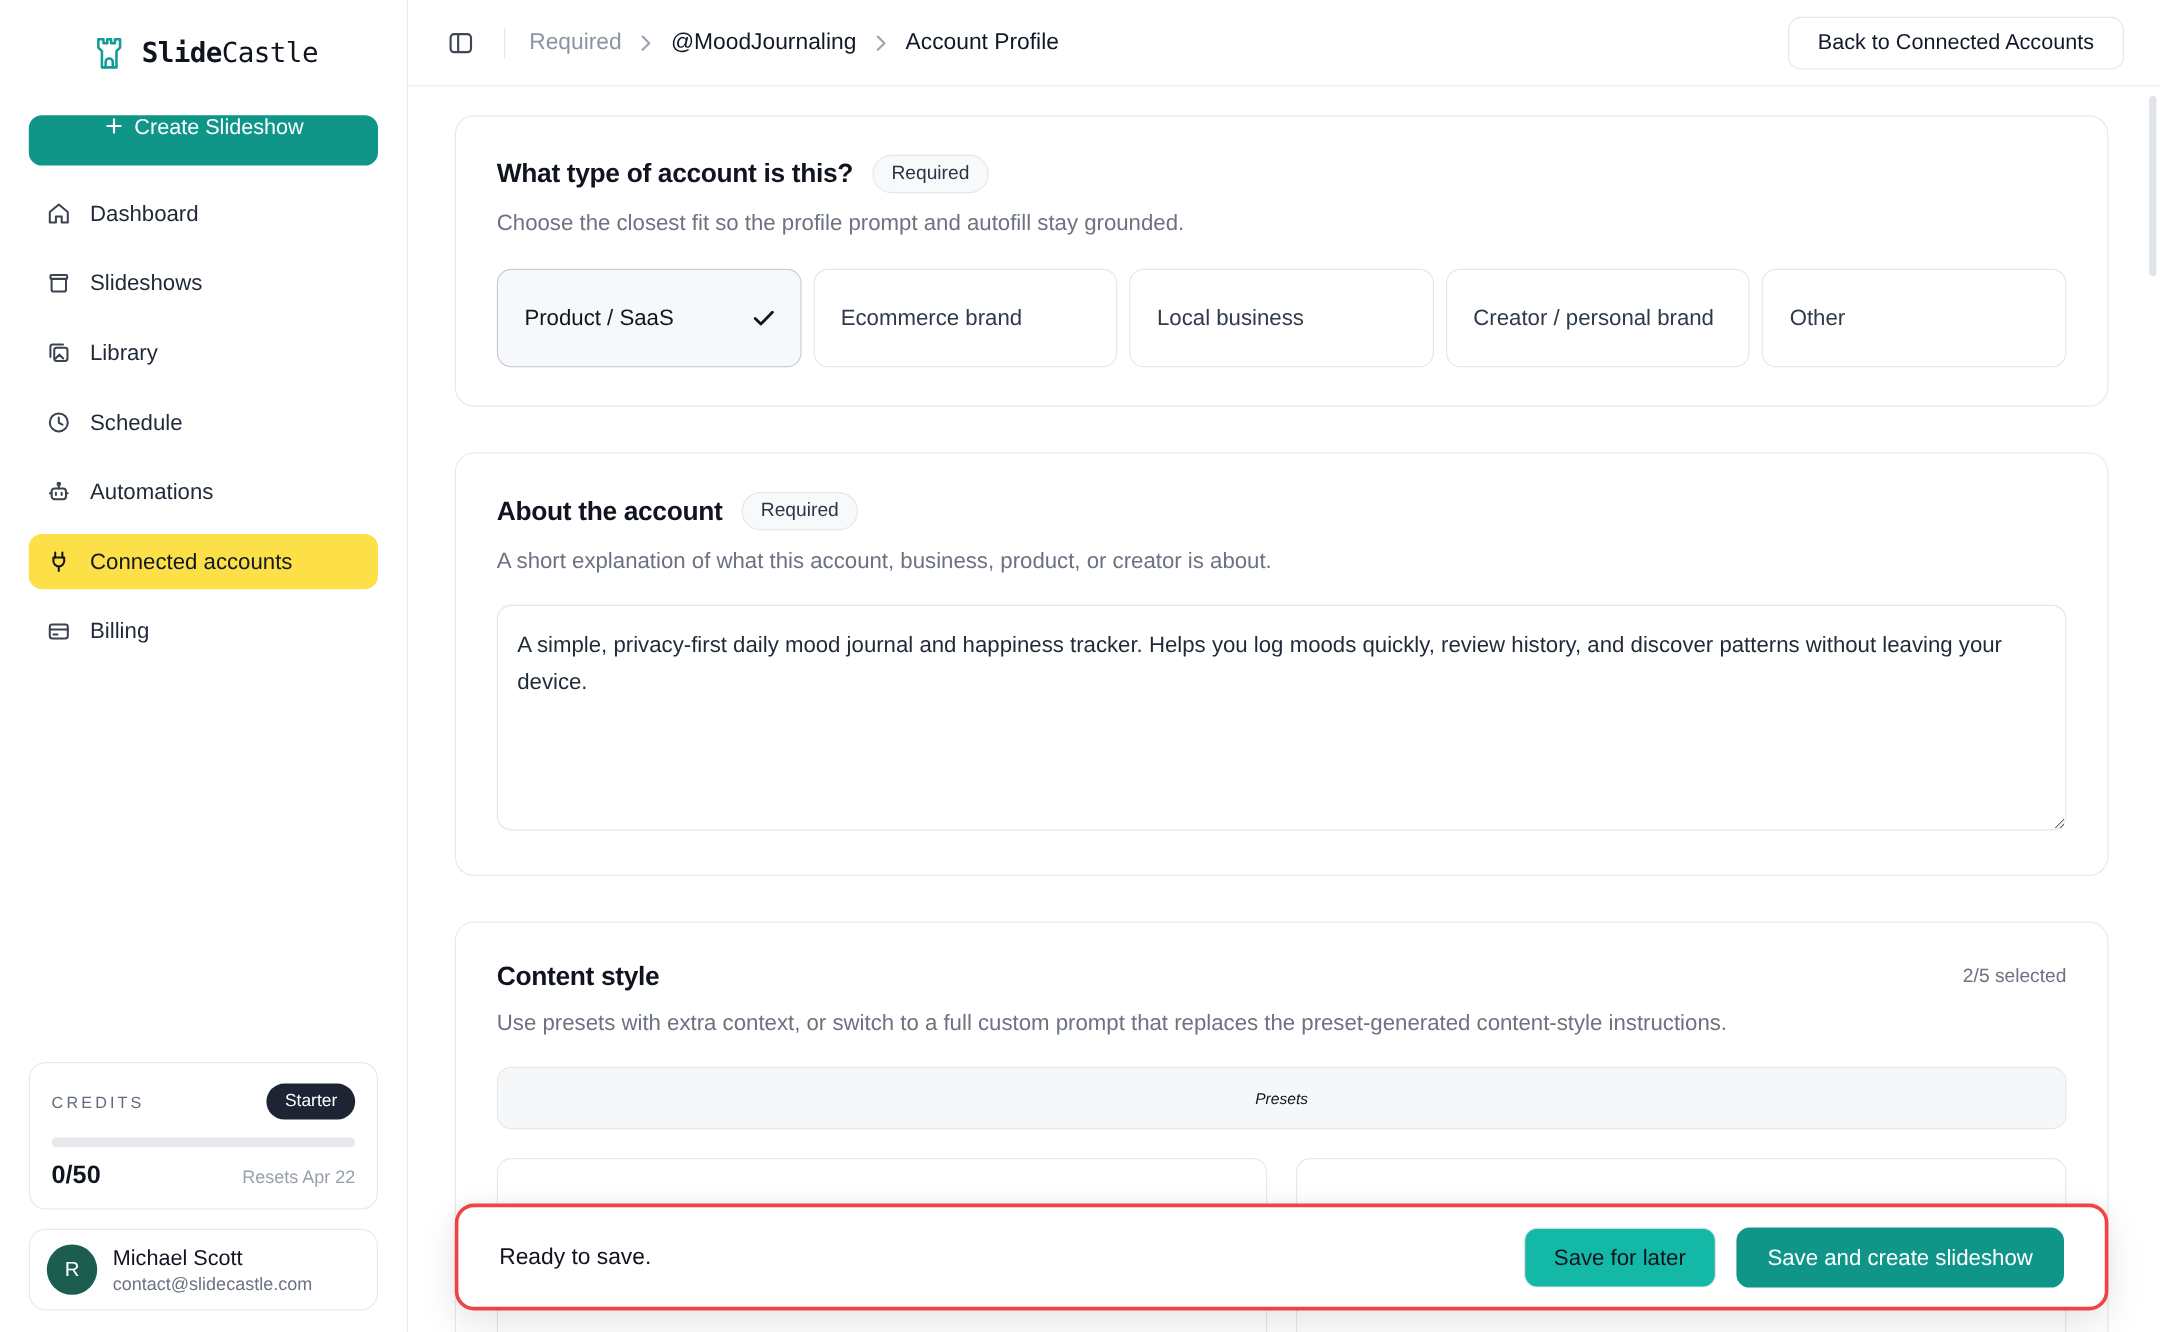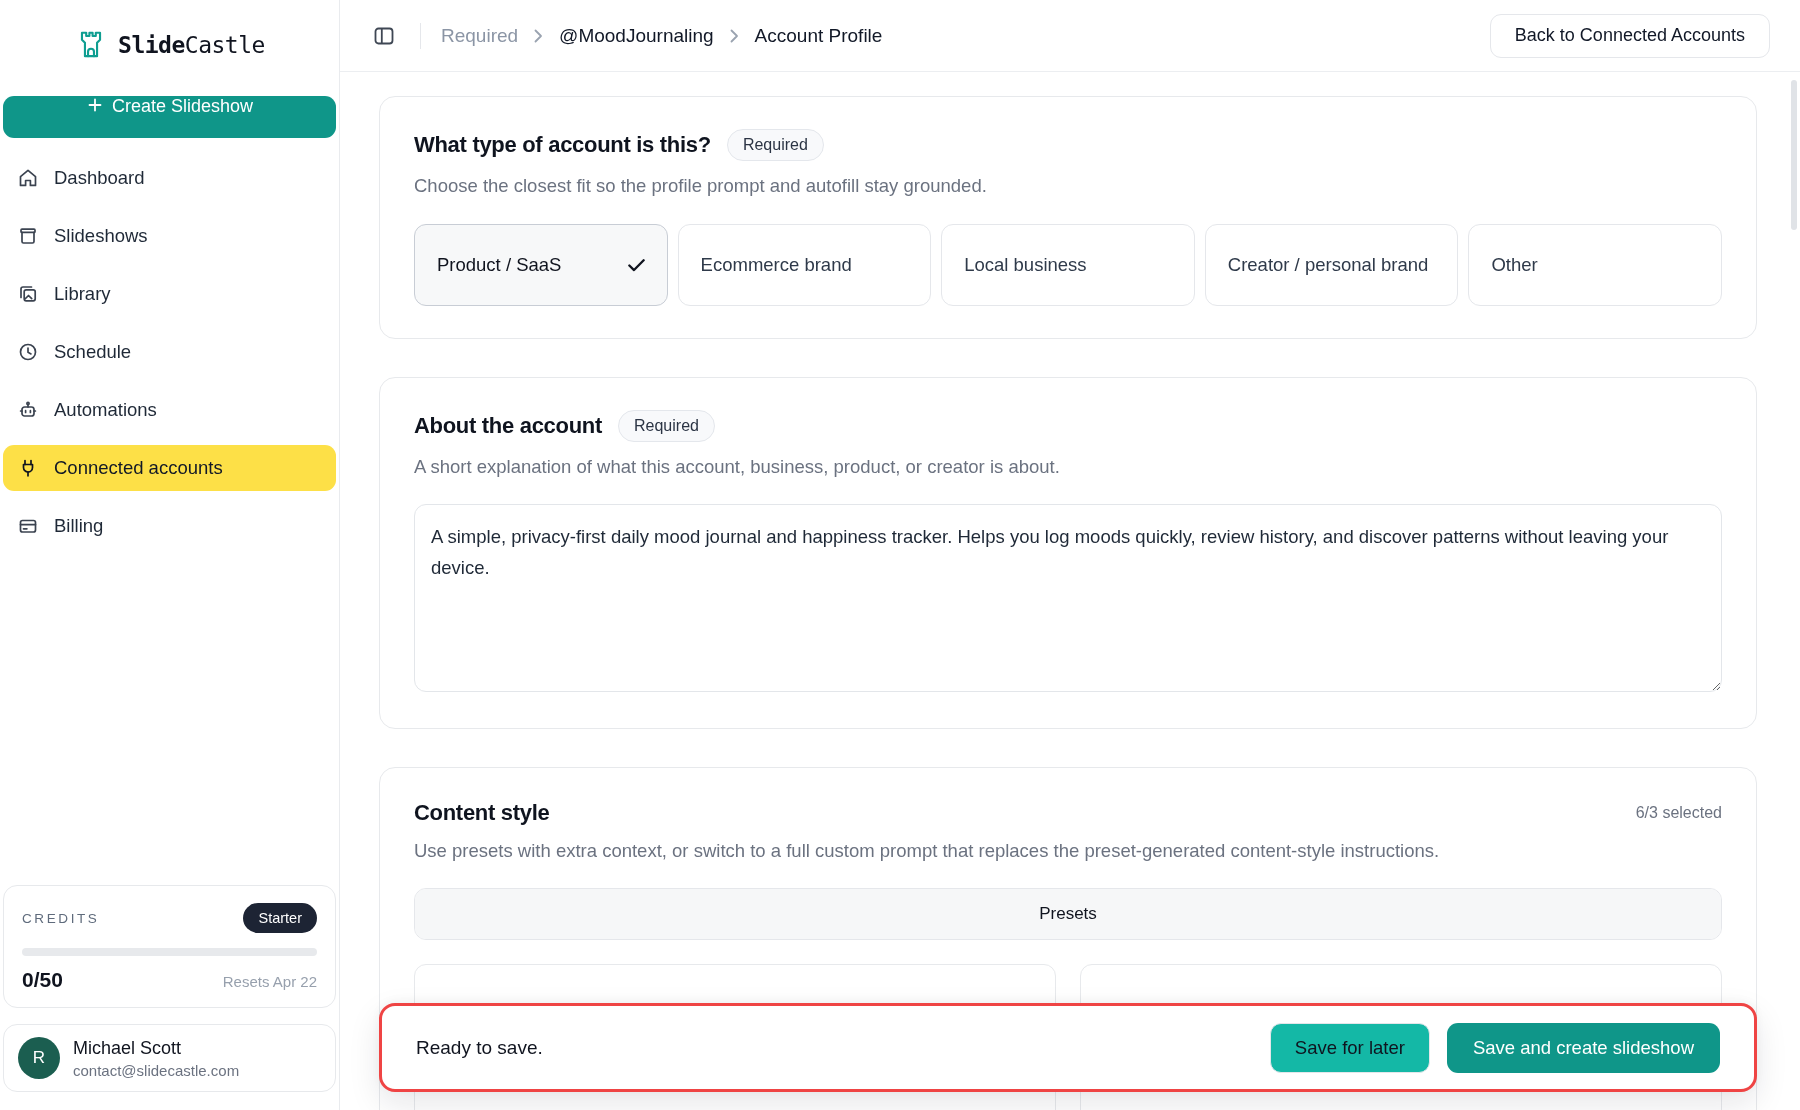--- a/index.html
+++ b/index.html
@@ -2,21 +2,21 @@
 <html><head>
 <meta charset="utf-8">
 <style>
   * { margin:0; padding:0; box-sizing:border-box; }
   html,body { width:1800px; height:1110px; overflow:hidden; background:#fff;
     font-family:"Liberation Sans", sans-serif; color:#111827; }
   .app { width:1800px; height:1110px; display:flex; position:relative; background:#fff; }
 
   
   .sidebar { width:340px; flex-shrink:0; height:100%; border-right:1px solid #e9ebee;
-    display:flex; flex-direction:column; padding:0 3px; background:#fff; }
+    display:flex; flex-direction:column; padding:0 24px; background:#fff; }
   .logo-row { display:flex; align-items:center; justify-content:center; gap:10px; margin-top:24px; height:42px; }
   .logo-text { font-family:"DejaVu Sans Mono", monospace; font-size:23px; letter-spacing:-0.5px; color:#10141f; }
   .logo-text .b { font-weight:700; }
   .create-btn { margin-top:30px; height:42px; width:100%; border:none; border-radius:11px;
     background:#0f9689; color:#fff; font-size:18px; font-weight:500; font-family:inherit;
     display:flex; justify-content:center; gap:8px; cursor:pointer; }
   .nav { margin-top:17px; display:flex; flex-direction:column; gap:12px; }
   .nav-item { height:46px; border-radius:11px; display:flex; align-items:center; gap:15px;
     padding:0 14px; font-size:18.5px; color:#1f2937; cursor:pointer; }
   .nav-item.active { background:#fde047; font-weight:400; color:#111827; }
@@ -68,22 +68,22 @@
   .type-opt.selected { background:#f7f8f9; border-color:#c8cdd5; color:#10141f; font-weight:500; }
 
   .about-input { margin-top:26px; width:100%; height:188px; border:1px solid #e3e6ea; border-radius:12px;
     padding:16px 16px; font-family:inherit; font-size:18.5px; color:#1f2937; line-height:1.7;
     resize:vertical; outline:none; background:#fff; }
 
   .style-head { display:flex; align-items:center; justify-content:space-between; }
   .selected-count { font-size:16px; color:#6b7280; }
   .segmented { margin-top:26px; border:1px solid #e5e7eb; border-radius:12px; height:52px;
     display:flex; overflow:hidden; background:#fff; }
-  .seg { flex:1; display:flex; align-items:center; justify-content:center; font-size:17px;
-    color:#6b7280; cursor:pointer; }
+  .seg { flex:1; display:flex; align-items:center; justify-content:center; font-size:13px;
+    color:#6b7280; cursor:pointer;font-style:italic; }
   .seg.active { background:#f6f7f8; color:#10141f; border-radius:10px; font-weight:400; }
 
   .preset-grid { margin-top:24px; display:grid; grid-template-columns:1fr 1fr; gap:24px; }
   .preset-card { border:1px solid #e7e9ec; border-radius:12px; height:260px; padding:84px 20px 0; }
   .preset-frag { font-size:18px; color:#475569; }
 
   .savebar { position:absolute; left:39px; right:43px; top:1003px; height:89px; background:#fff;
     border:3px solid #ef4444; border-radius:16px; display:flex; align-items:center; padding:0 34px;
     box-shadow:0 -2px 10px rgba(15,23,42,.04), 0 12px 32px rgba(15,23,42,.10); z-index:6;gap:16px; }
   .save-status { font-size:19px; color:#10141f; font-weight:500; }
@@ -284,21 +284,21 @@
           <h2 class="card-title">About the account</h2>
           <span class="req-badge">Required</span>
         </div>
         <p class="card-sub">A short explanation of what this account, business, product, or creator is about.</p>
         <textarea class="about-input" spellcheck="false" style="">A simple, privacy-first daily mood journal and happiness tracker. Helps you log moods quickly, review history, and discover patterns without leaving your device.</textarea>
       </section>
 
       <section class="card" style="margin-bottom:0;">
         <div class="style-head">
           <h2 class="card-title">Content style</h2>
-          <span class="selected-count">6/3 selected</span>
+          <span class="selected-count">2/5 selected</span>
         </div>
         <p class="card-sub">Use presets with extra context, or switch to a full custom prompt that replaces the preset-generated content-style instructions.</p>
         <div class="segmented">
           <div class="seg active">Presets</div>
         </div>
         <div class="preset-grid">
           <div class="preset-card">
             <div class="preset-frag">directly to the viewer.</div>
           </div>
           <div class="preset-card">

